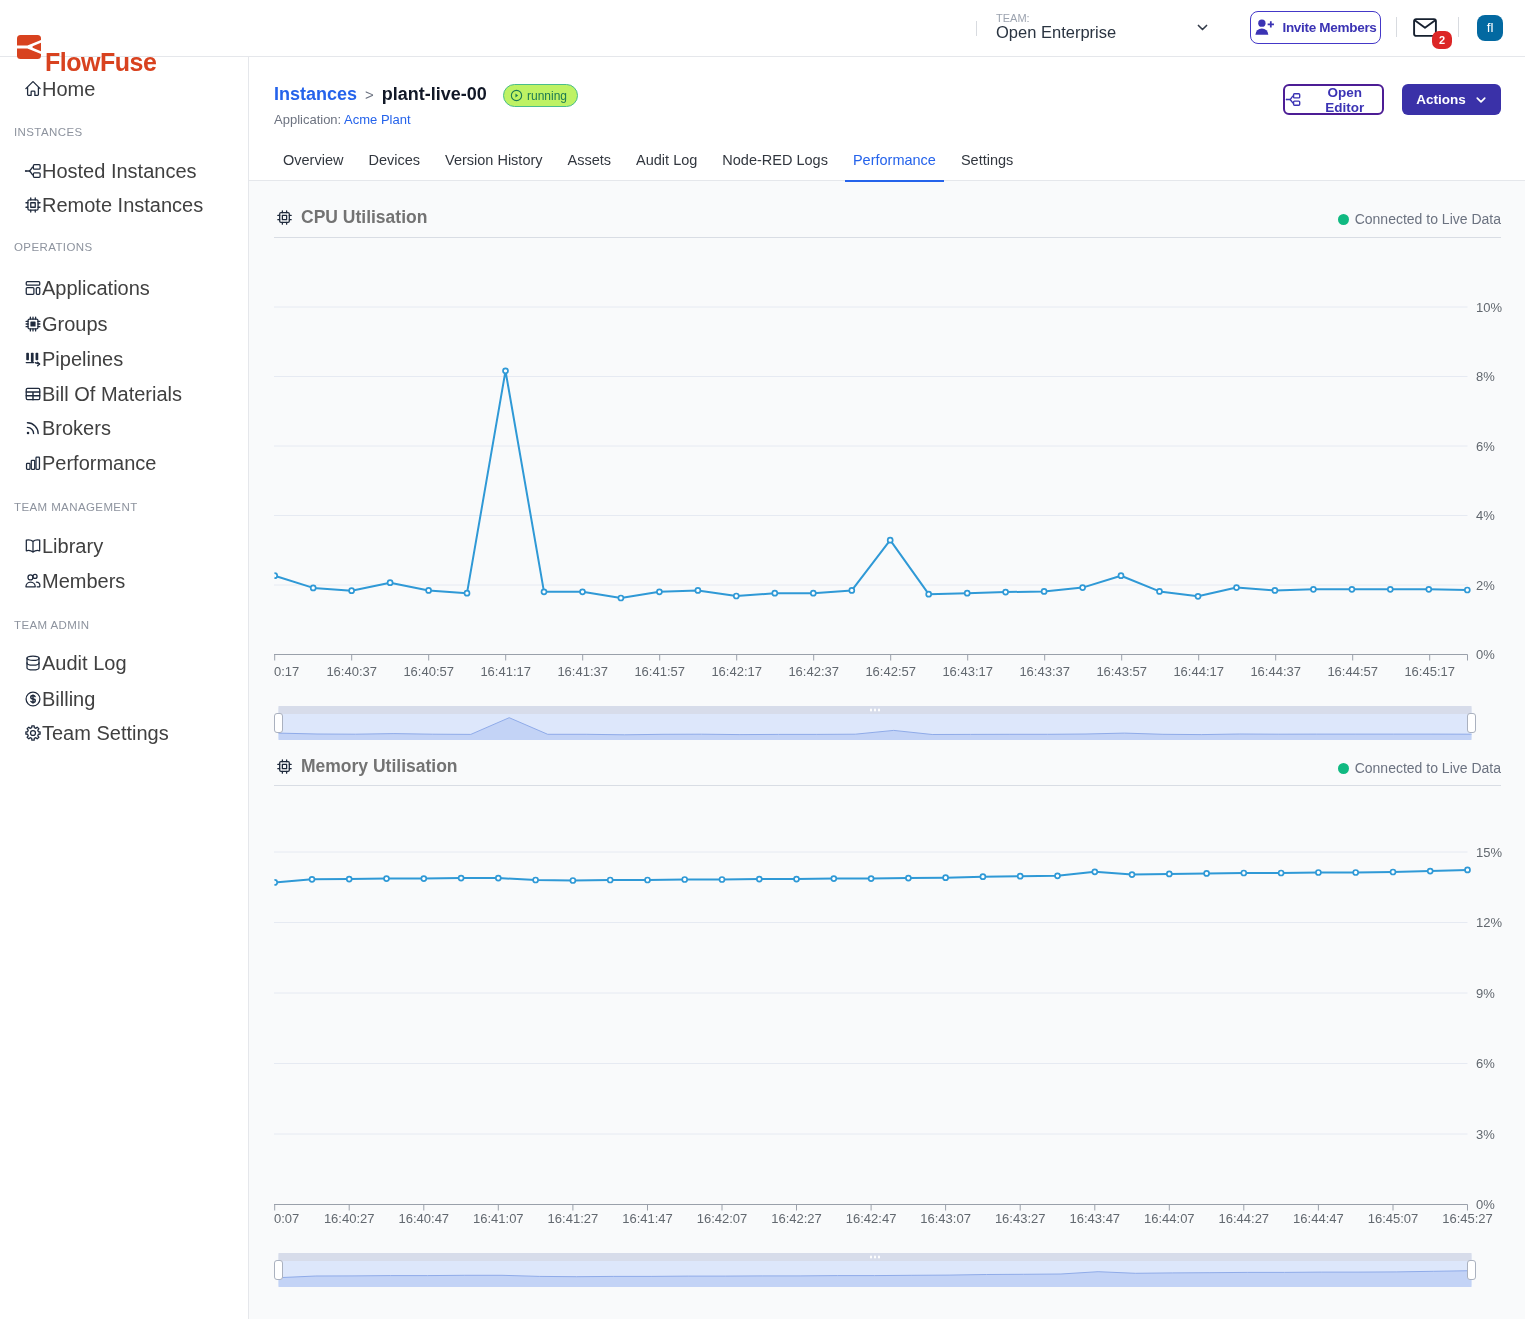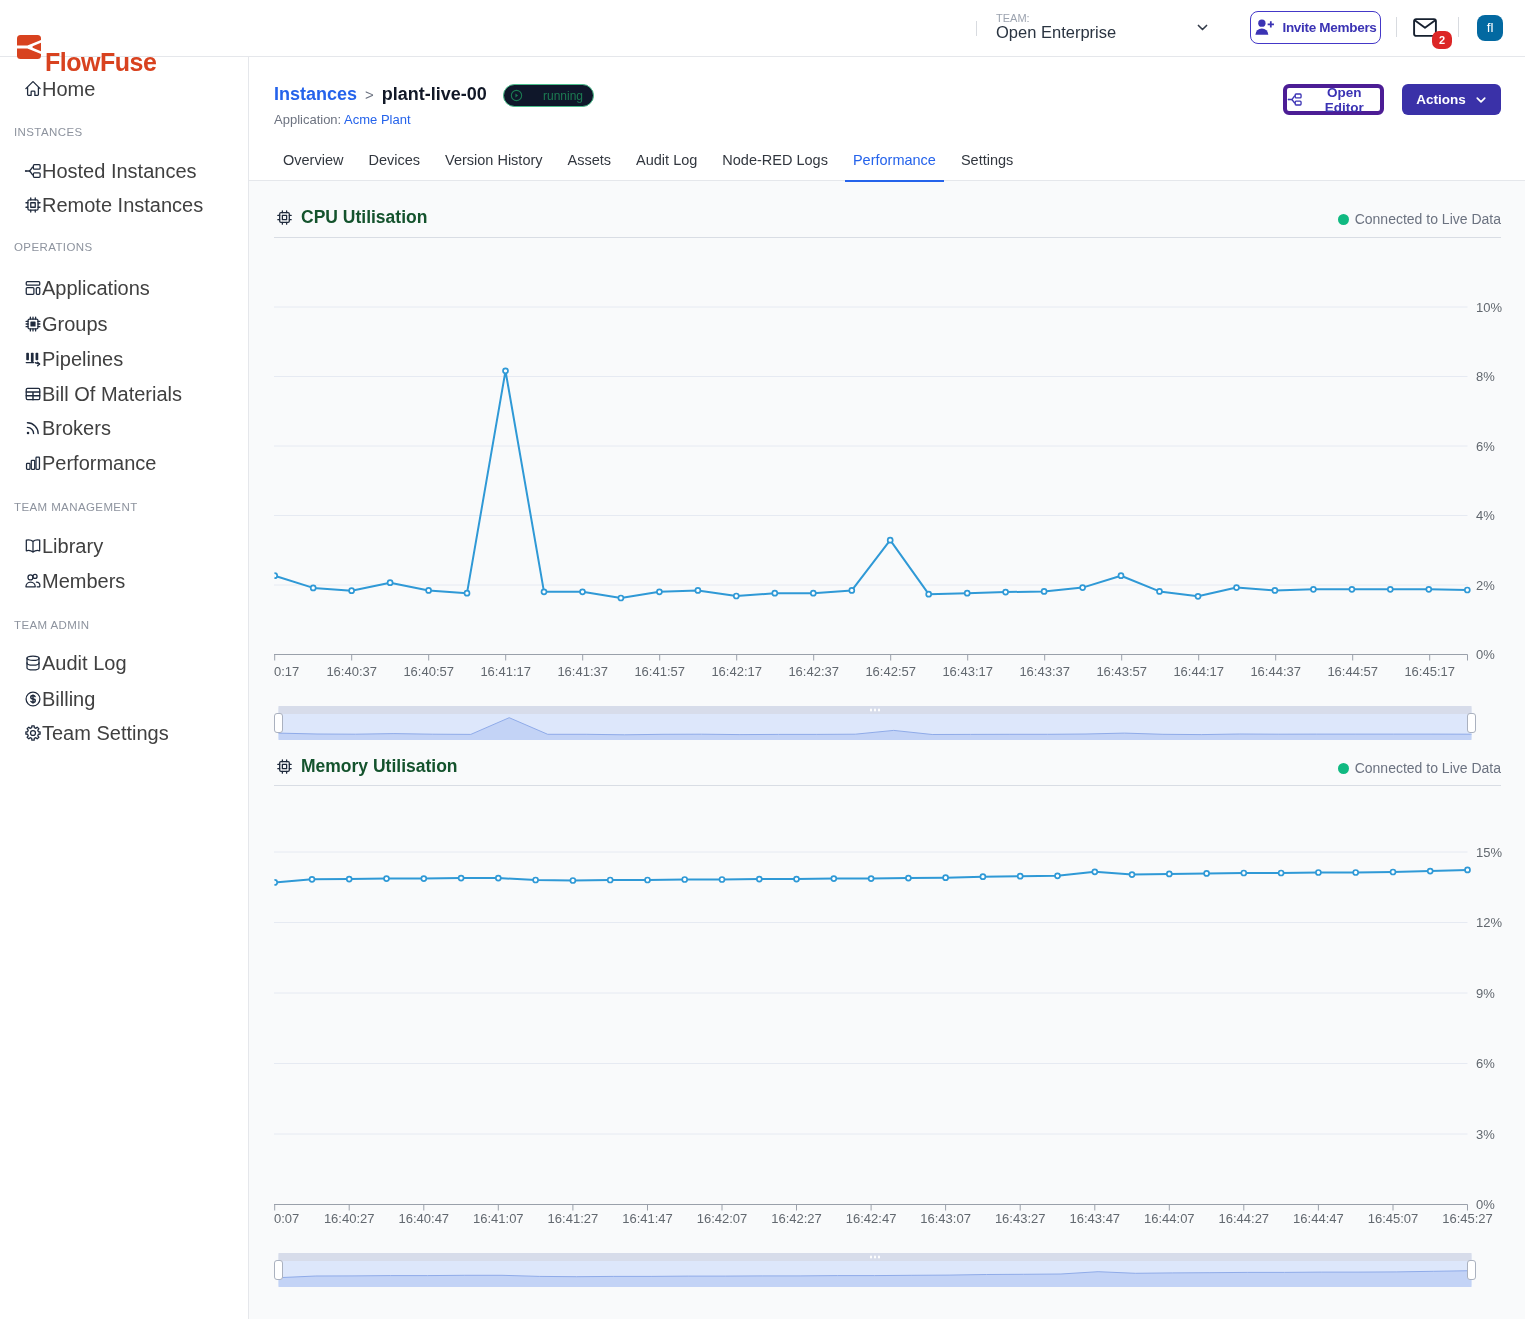--- a/index.html
+++ b/index.html
@@ -18,29 +18,29 @@
 .mail { position:absolute; left:1413px; top:18px; }
 .badge { position:absolute; left:1432px; top:31px; width:20px; height:18px; background:#dc2626; border-radius:7px; color:#fff; font-size:11px; font-weight:bold; text-align:center; line-height:18px; }
 .avatar { position:absolute; left:1477px; top:15px; width:26px; height:26px; border-radius:8px; background:#0369a1; color:#fff; font-size:13.5px; text-align:center; line-height:26px; }
 .nav-item { position:absolute; left:24px; height:24px; display:flex; align-items:center; gap:0; font-size:20px; color:#404040; }
 .nav-ic { width:18px; height:18px; display:flex; }
 .nav-label { position:absolute; left:14px; font-size:11.5px; color:#8d939e; letter-spacing:0.4px; }
 .crumbs { position:absolute; left:25px; top:27px; display:flex; align-items:center; font-size:18px; }
 .crumb-link { color:#2563eb; font-weight:bold; }
 .crumb-sep { color:#6b7280; margin:0 8px; font-size:15px; }
 .crumb-cur { color:#111827; font-weight:bold; }
-.pill { position:absolute; left:254px; top:27px; height:23px; padding:0 10px 0 6px; border:1px solid #4abe8b; border-radius:12px; background:#0f172a; color:#1c7a52; font-size:12px; display:flex; align-items:center; gap:20px; }
+.pill { position:absolute; left:254px; top:27px; height:23px; padding:0 10px 0 6px; border:1px solid #4abe8b; border-radius:12px; background:#bef264; color:#1c7a52; font-size:12px; display:flex; align-items:center; gap:4px; }
 .appline { position:absolute; left:25px; top:55px; font-size:13px; color:#6d7380; }
 .appline a { color:#2563eb; text-decoration:none; }
-.btn-open { position:absolute; left:1034px; top:27px; width:101px; height:31px; background:#fff; border:4px solid #4c1d95; border-radius:6px; color:#3b33b4; font-size:13.5px; font-weight:bold; display:flex; align-items:center; justify-content:center; gap:6px; }
+.btn-open { position:absolute; left:1034px; top:27px; width:101px; height:31px; background:#fff; border:2px solid #4c1d95; border-radius:6px; color:#3b33b4; font-size:13.5px; font-weight:bold; display:flex; align-items:center; justify-content:center; gap:6px; }
 .btn-actions { position:absolute; left:1153px; top:27px; width:99px; height:31px; background:#3a31a8; border:none; border-radius:6px; color:#fff; font-size:13.5px; font-weight:bold; display:flex; align-items:center; justify-content:center; gap:9px; }
 .tabs { position:absolute; left:34px; top:95px; display:flex; font-size:14.5px; color:#32373f; }
 .tab { padding:0 0 12px 0; margin-right:25px; }
 .tab.active { color:#2563eb; border-bottom:2.5px solid #2563eb; padding-left:8px; padding-right:8px; margin-left:-8px; margin-right:17px; }
-.sect-title { position:absolute; display:flex; align-items:center; gap:8px; font-size:17.5px; font-weight:bold; color:#14532d; }
+.sect-title { position:absolute; display:flex; align-items:center; gap:8px; font-size:17.5px; font-weight:bold; color:#737373; }
 .conn { position:absolute; display:flex; align-items:center; gap:6px; font-size:14px; color:#6b7280; }
 .conn .dot { width:11px; height:11px; border-radius:50%; background:#10b981; }
 .hr { position:absolute; left:274px; width:1227px; height:1px; background:#d9dde4; }
 svg.chart { position:absolute; left:249px; }
 svg text { font-family:"Liberation Sans",sans-serif; }
 </style></head>
 <body>
 <div id="topbar">
   <div class="logo">
       <svg width="24" height="24" viewBox="0 0 24 24">

